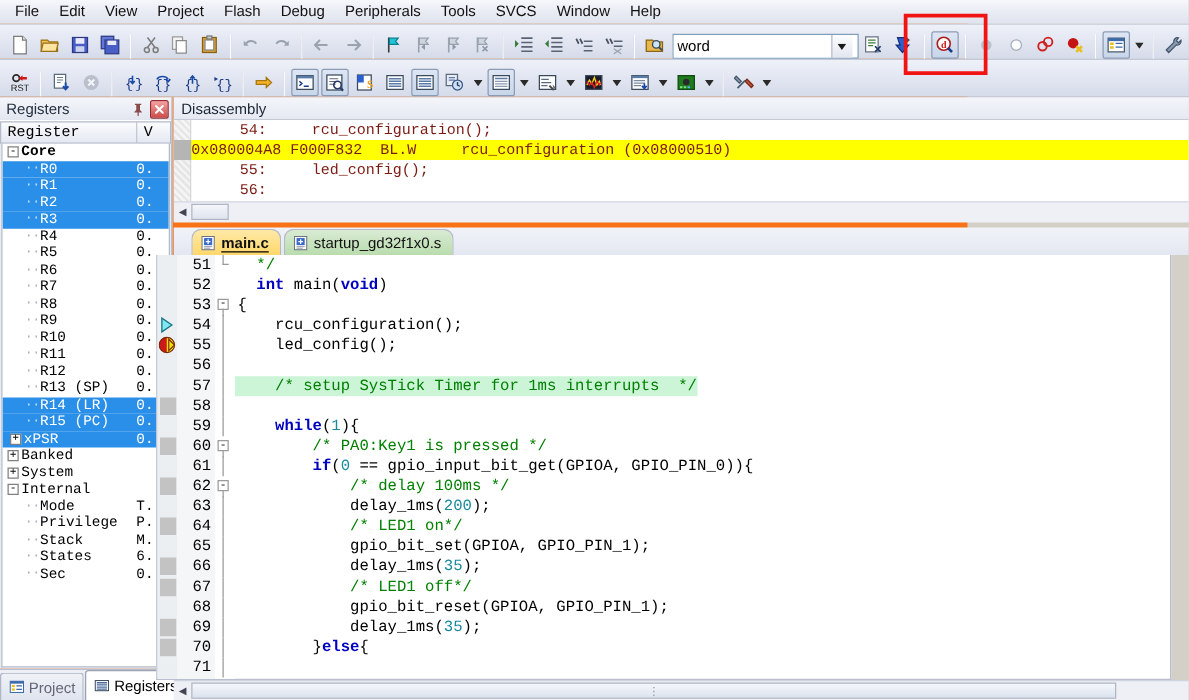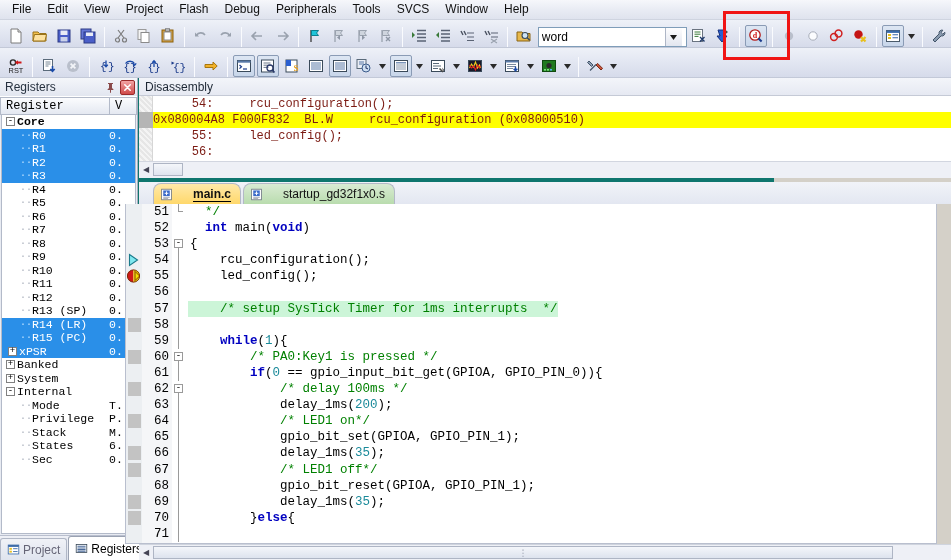--- a/index.html
+++ b/index.html
@@ -4,21 +4,21 @@
 <style>
   * { box-sizing: border-box; }
   html, body {
     margin: 0; padding: 0;
     width: 951px; height: 560px;
     overflow: hidden;
     font-family: "Liberation Sans", sans-serif;
     font-size: 12px;
     background: #d4d0c8;
   }
-  #app { position: relative; width: 774px; height: 560px; background: #0f766e; }
+  #app { position: relative; width: 774px; height: 560px; background: #f97316; }
 
   
   .menubar {
     position: absolute; top: 0; left: 0; width: 951px; height: 20px;
     background: linear-gradient(to bottom, #f6f7fb 0%, #e9ecf4 50%, #dfe3ee 100%);
     display: flex; align-items: center; padding-left: 4px;
     border-bottom: 1px solid #cfd4e0;
   }
   .menu-item {
     padding: 2px 8px; font-size: 12px; color: #111; cursor: default; line-height: 15px;
@@ -161,21 +161,21 @@
   .hs-arrow { width: 14px; height: 14px; display:flex; align-items:center; justify-content:center; font-size:8px; color:#445; }
   .hs-thumb { width: 30px; height: 13px; background: linear-gradient(to bottom,#f4f6fa,#dfe4ee); border: 1px solid #aeb5c4; }
 
   
   .editor-tabs {
     position: absolute; left: 139px; top: 182px; width: 812px; height: 22px;
     background: linear-gradient(to bottom,#f1f3f8,#e3e7f1);
     display: flex; align-items: flex-end; padding-left: 14px;
   }
   .etab {
-    height: 21px; display: flex; align-items: center; gap: 20px; padding: 0 9px 0 6px;
+    height: 21px; display: flex; align-items: center; gap: 4px; padding: 0 9px 0 6px;
     font-size: 12px; border: 1px solid #b3b9c6; border-bottom: 0;
     border-radius: 8px 8px 0 0; margin-right: 2px; color: #111;
   }
   .etab.active { background: linear-gradient(to bottom,#ffe9a8,#ffd86b); font-weight: bold; }
   .etab.active .lbl { border-bottom: 1.5px solid #000; }
   .etab.inactive { background: linear-gradient(to bottom,#d9ebd3,#b9dcae); }
 
   .editor {
     position: absolute; left: 125px; top: 204px; width: 812px; height: 340px;
     background: #fff; border: 1px solid #b9bfce; border-top: 0; overflow: hidden;

